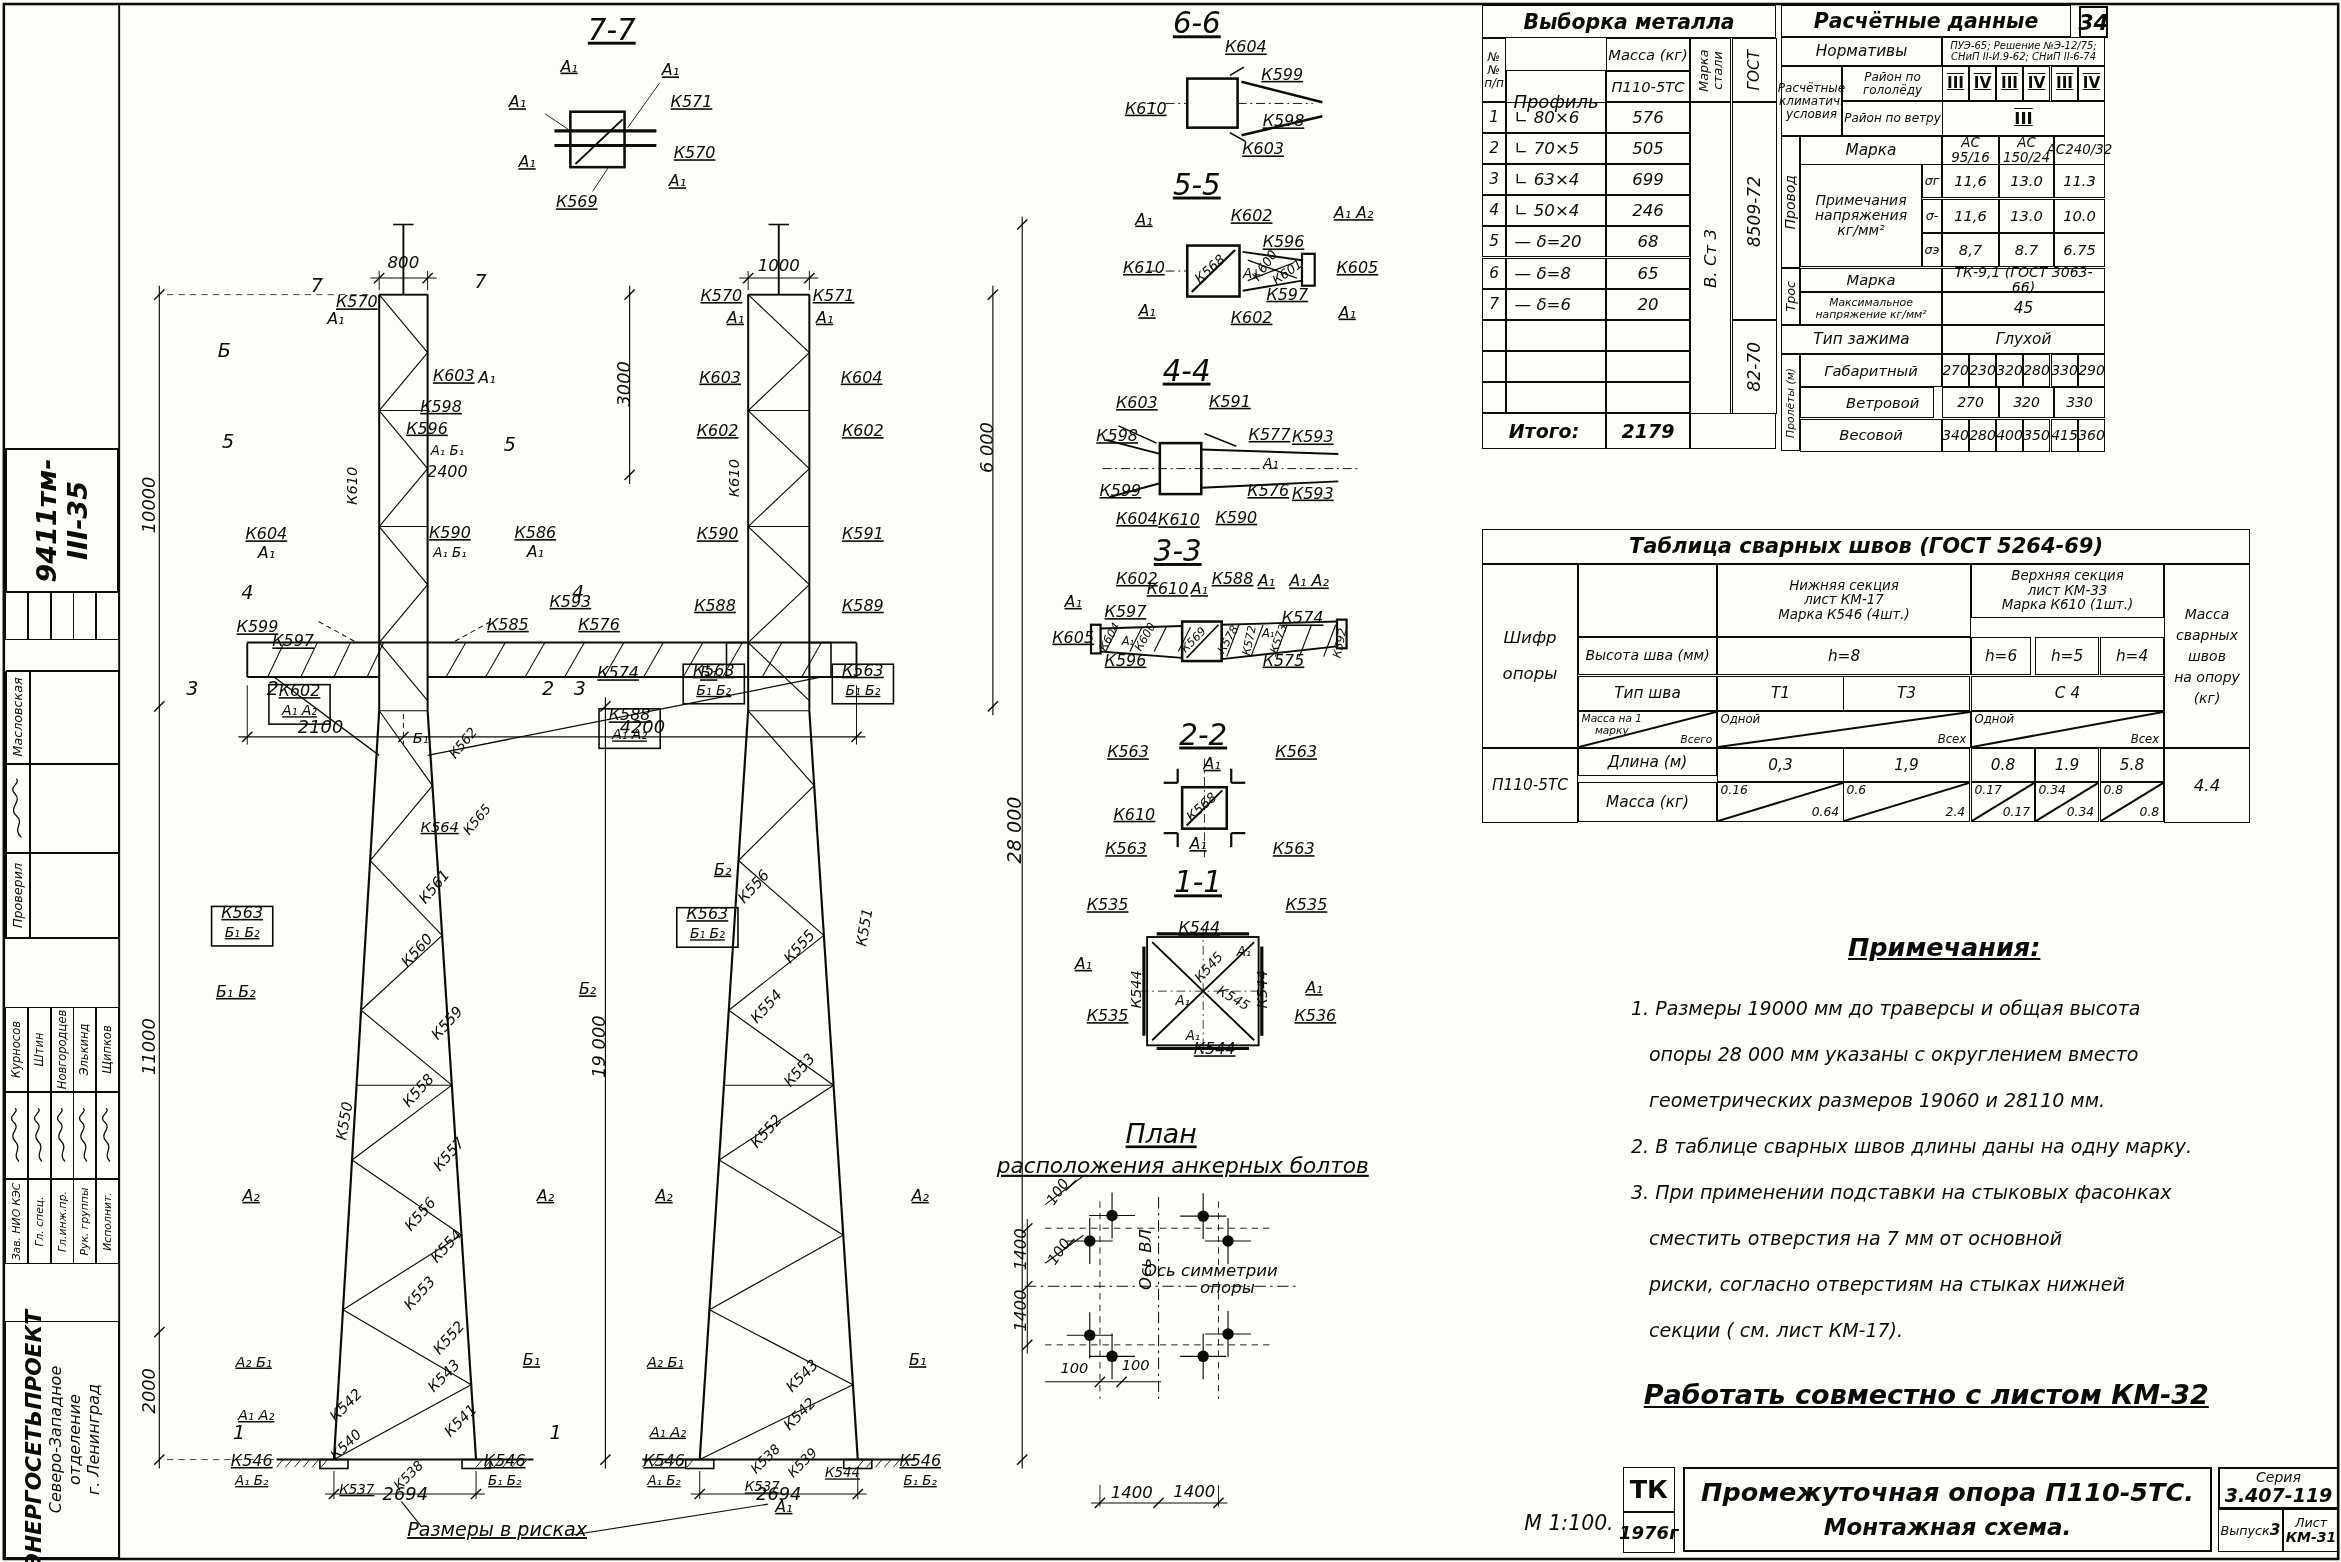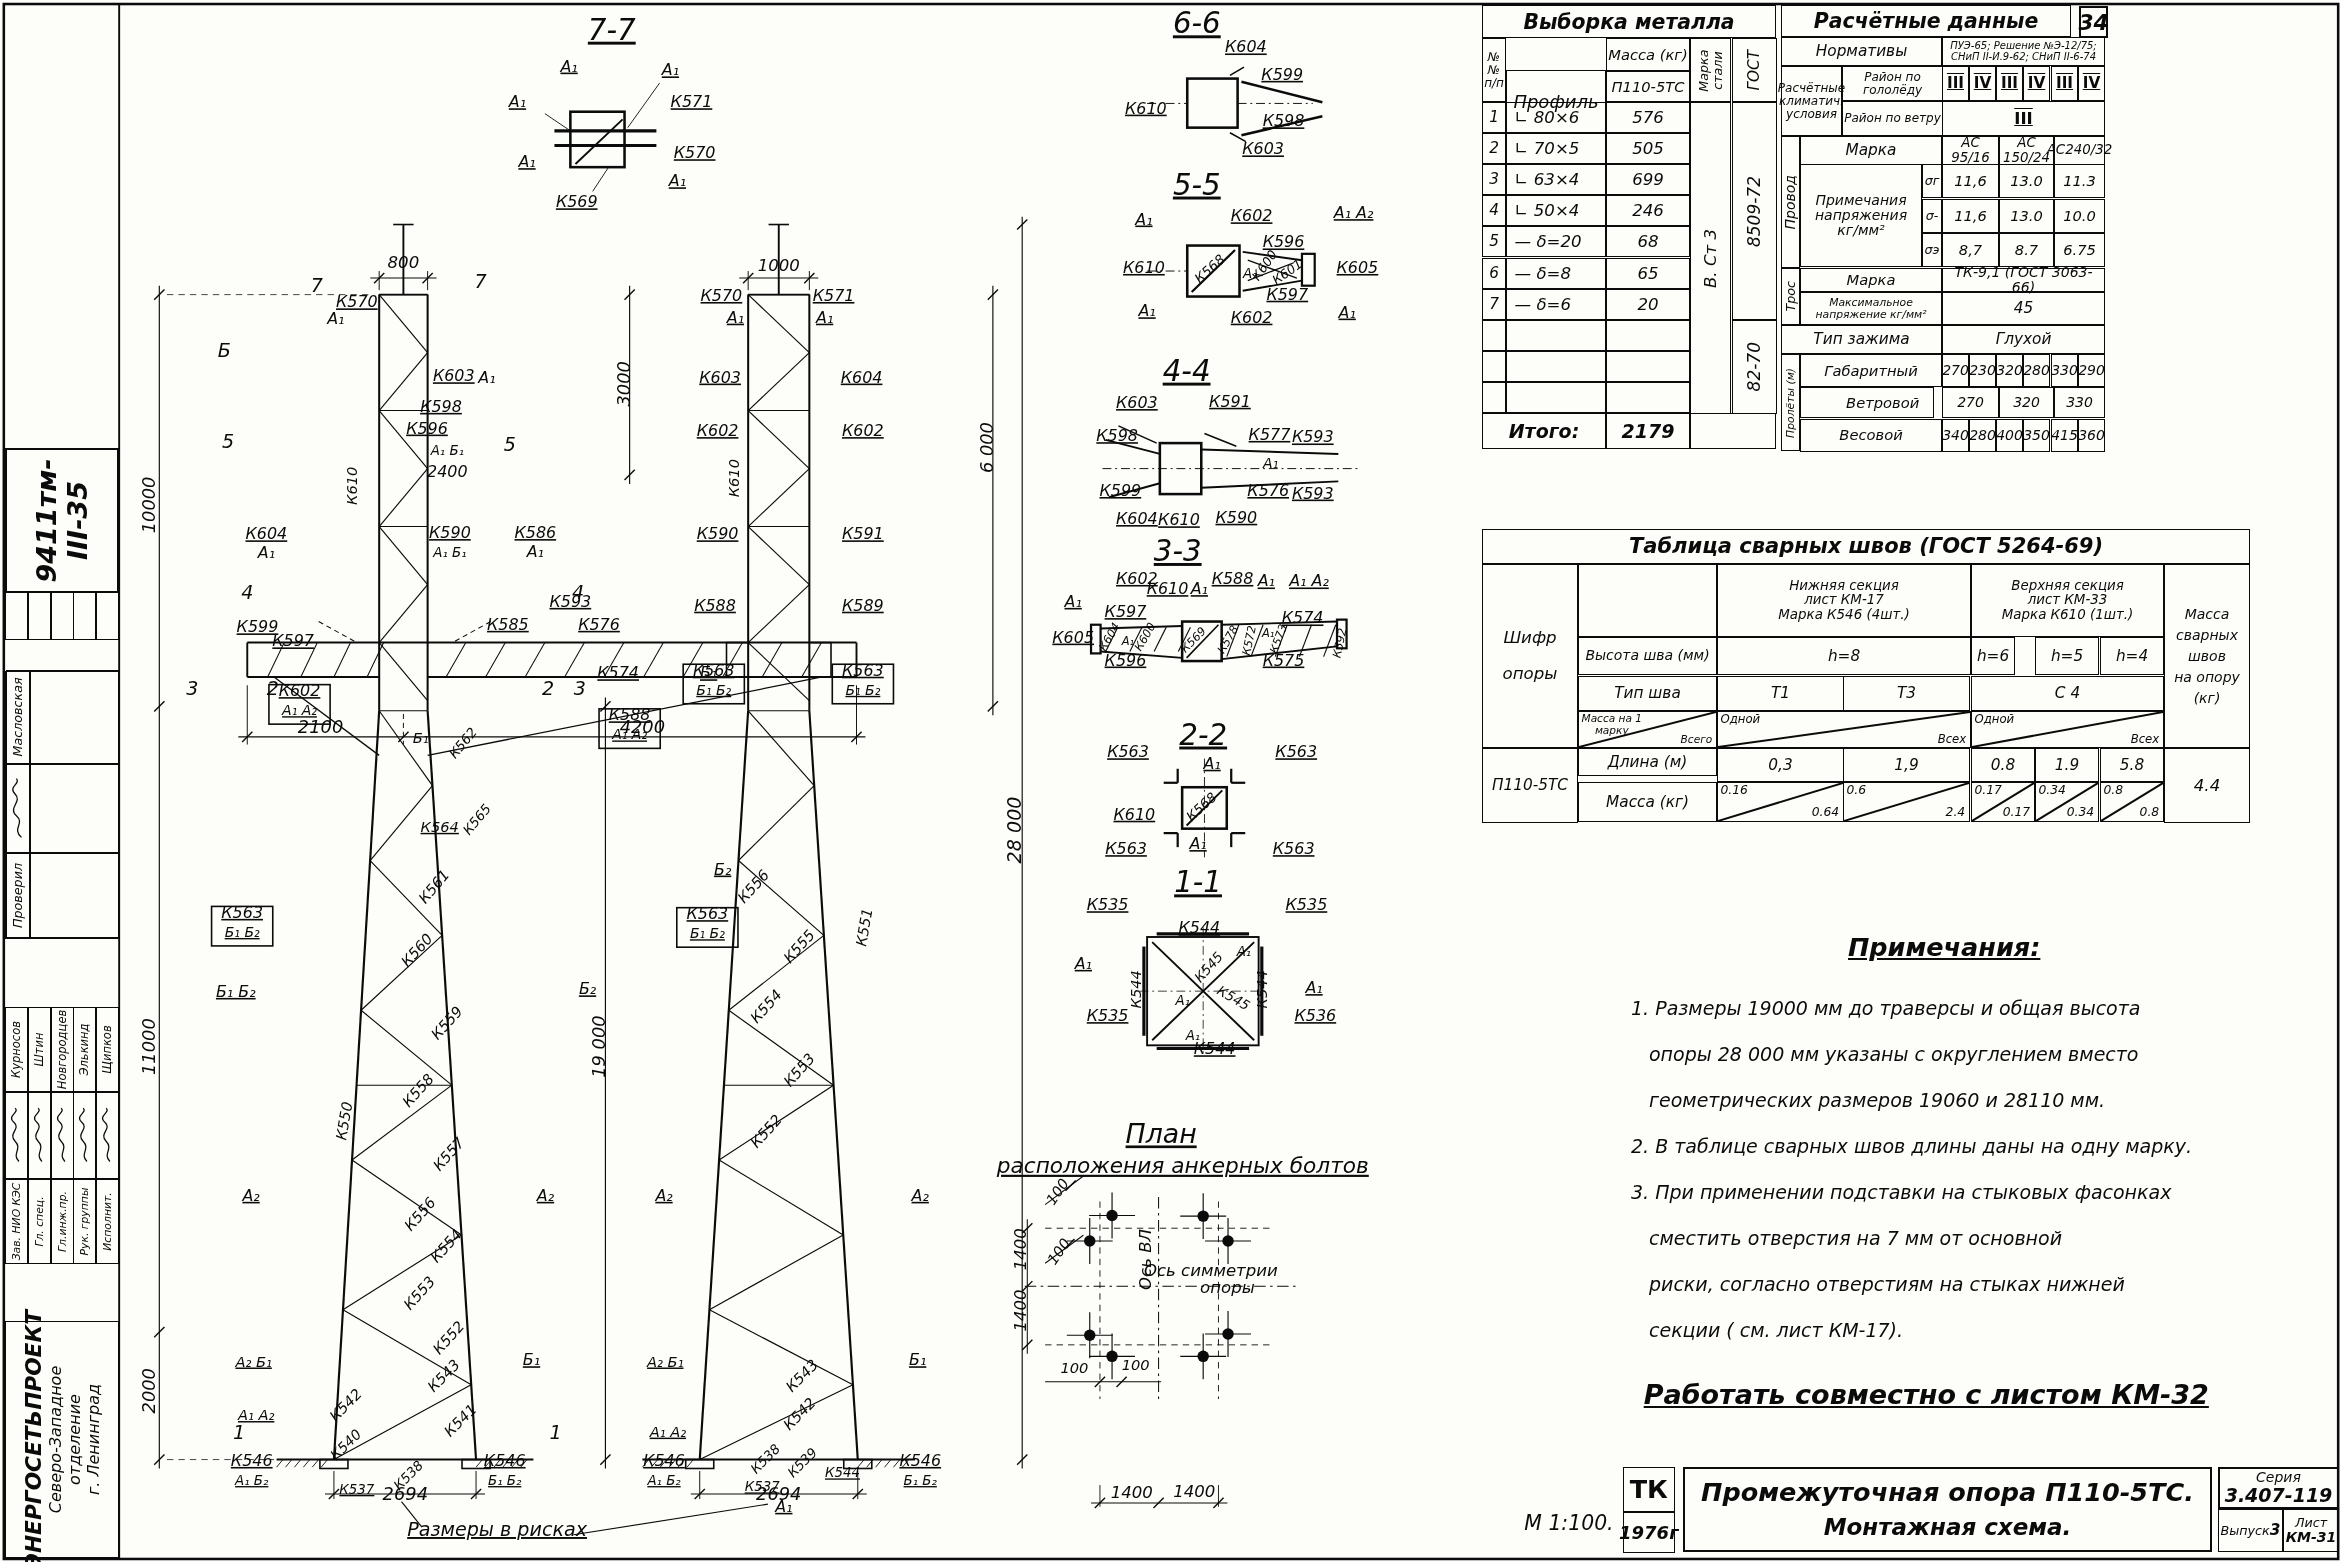--- a/index.html
+++ b/index.html
@@ -789,35 +789,35 @@
       <span>Шифр</span>
         <br>
         <span>опоры</span>
     </div>
     <div class="c" style="left:96px;top:35px;width:139px;height:73px;"></div>
     <div class="c" style="left:235px;top:35px;width:254px;height:73px;flex-direction:column;font-size:13.4px;">
       <span>Нижняя секция</span>
         <span>лист КМ-17</span>
         <span>Марка К546 (4шт.)</span>
     </div>
-    <div class="c" style="left:489px;top:35px;width:193px;height:73px;flex-direction:column;font-size:13.4px;">
+    <div class="c" style="left:489px;top:35px;width:193px;height:54px;flex-direction:column;font-size:13.4px;">
       <span>Верхняя секция</span>
         <span>лист КМ-33</span>
         <span>Марка К610 (1шт.)</span>
     </div>
     <div class="c" style="left:682px;top:35px;width:86px;height:184px;flex-direction:column;font-size:14px;line-height:1.5;">
       <span>Масса</span>
         <span>сварных</span>
         <span>швов</span>
         <span>на опору</span>
         <span>(кг)</span>
     </div>
     <div class="c" style="left:96px;top:108px;width:139px;height:38px;font-size:14px;">Высота шва (мм)</div>
     <div class="c" style="left:235px;top:108px;width:254px;height:38px;font-size:15.3px;">h=8</div>
-    <div class="c" style="left:489px;top:108px;width:44px;height:38px;font-size:15.3px;">h=6</div>
+    <div class="c" style="left:489px;top:108px;width:60px;height:38px;font-size:15.3px;">h=6</div>
     <div class="c" style="left:553px;top:108px;width:64px;height:38px;font-size:15.3px;">h=5</div>
     <div class="c" style="left:618px;top:108px;width:64px;height:38px;font-size:15.3px;">h=4</div>
     <div class="c" style="left:96px;top:147px;width:139px;height:35px;font-size:15.3px;">Тип шва</div>
     <div class="c" style="left:235px;top:147px;width:127px;height:35px;font-size:15.3px;">Т1</div>
     <div class="c" style="left:361px;top:147px;width:127px;height:35px;font-size:15.3px;">Т3</div>
     <div class="c" style="left:489px;top:147px;width:193px;height:35px;font-size:15.3px;">С 4</div>
     <div class="c" style="left:96px;top:182px;width:139px;height:37px;font-size:11.5px;">
       <svg class="diagsvg" viewBox="0 0 100 100" preserveAspectRatio="none">
           <line x1="0" y1="100" x2="100" y2="0" stroke="#0b0b0b" stroke-width="2" vector-effect="non-scaling-stroke"></line>
         </svg>

